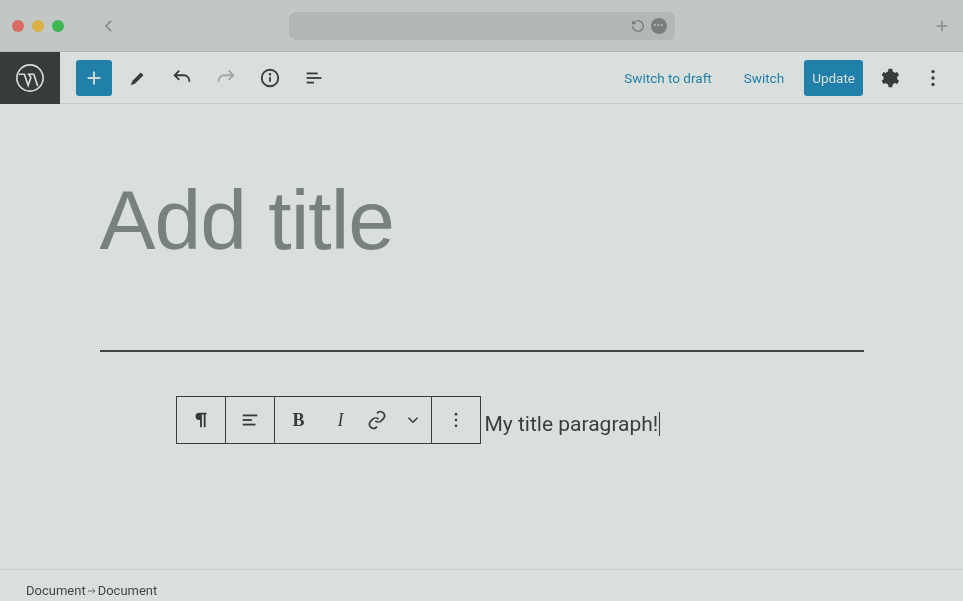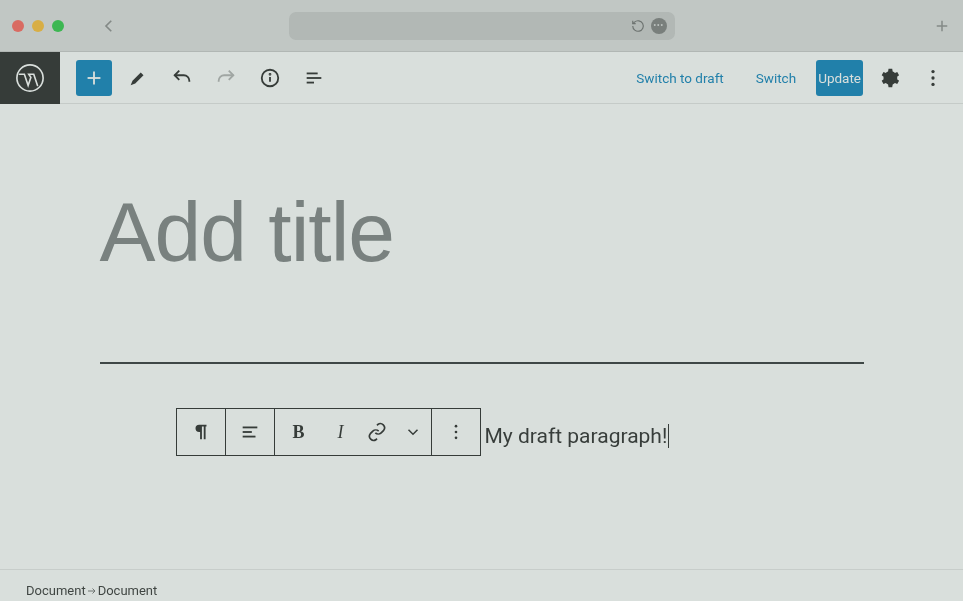--- a/index.html
+++ b/index.html
@@ -19,26 +19,26 @@
 
   
   .editor-bar { height: 52px; background: #ffffff; display: flex; align-items: center; border-bottom: 1px solid #e3e3e3; }
   .wp-logo { width: 60px; height: 60px; background: #1e1e1e; display: flex; align-items: center; justify-content: center; }
   .left-tools { display: flex; align-items: center; gap: 8px; padding-left: 16px; }
   .add-btn { width: 36px; height: 36px; background: #007cba; border-radius: 3px; display: flex; align-items: center; justify-content: center; color: #fff; }
   .tool-btn { width: 36px; height: 36px; display: flex; align-items: center; justify-content: center; color: #1e1e1e; border-radius: 3px; }
   .tool-btn.disabled { color: #b0b0b0; }
   .right-tools { margin-left: auto; display: flex; align-items: center; gap: 8px; padding-right: 12px; }
   .link-btn { color: #007cba; font-size: 13.5px; padding: 10px 12px; }
-  .update-btn { background: #007cba; color: #fff; font-size: 13.5px; padding: 10px 2px; border-radius: 3px; }
+  .update-btn { background: #007cba; color: #fff; font-size: 13.5px; padding: 10px 8px; border-radius: 3px; }
   .icon-btn { width: 36px; height: 36px; display: flex; align-items: center; justify-content: center; color: #1e1e1e; }
 
   
   .canvas { position: relative; background: #ffffff; height: 465px; overflow: hidden; }
-  .content-wrap { max-width: 764px; margin: 12px auto; padding-top: 74px; }
+  .content-wrap { max-width: 764px; margin: 0 auto; padding-top: 74px; }
   .title-placeholder { font-size: 84px; font-weight: 300; color: #7a7d7f; letter-spacing: -1px; line-height: 1; font-family: "Helvetica Neue", Arial, sans-serif; }
   .hr-line { height: 2px; background: #2a2d30; margin-top: 88px; }
 
   .paragraph-area { margin-left: 76px; margin-top: 32px; position: relative; }
 
   .block-toolbar { display: inline-flex; border: 1px solid #1e1e1e; background: #fff; height: 48px; }
   .tb-group { display: flex; align-items: center; border-right: 1px solid #1e1e1e; }
   .tb-group:last-child { border-right: none; }
   .tb-btn { width: 48px; height: 46px; display: flex; align-items: center; justify-content: center; color: #1e1e1e; }
   .tb-btn.narrow { width: 36px; }
@@ -197,21 +197,21 @@
             <svg width="20" height="20" viewBox="0 0 24 24" fill="currentColor">
                 <circle cx="12" cy="5" r="1.6"></circle>
                 <circle cx="12" cy="12" r="1.6"></circle>
                 <circle cx="12" cy="19" r="1.6"></circle>
               </svg>
           </div>
         </div>
       </div>
 
       <div class="paragraph-text">
-        <span>My draft paragraph!</span>
+        <span>My title paragraph!</span>
           <span class="cursor"></span>
       </div>
     </div>
   </div>
 </div>
 
 <div class="breadcrumb">
   <span>Document</span>
   <span class="crumb-arrow">
     <svg width="12" height="12" viewBox="0 0 24 24" fill="none" stroke="currentColor" stroke-width="2">

